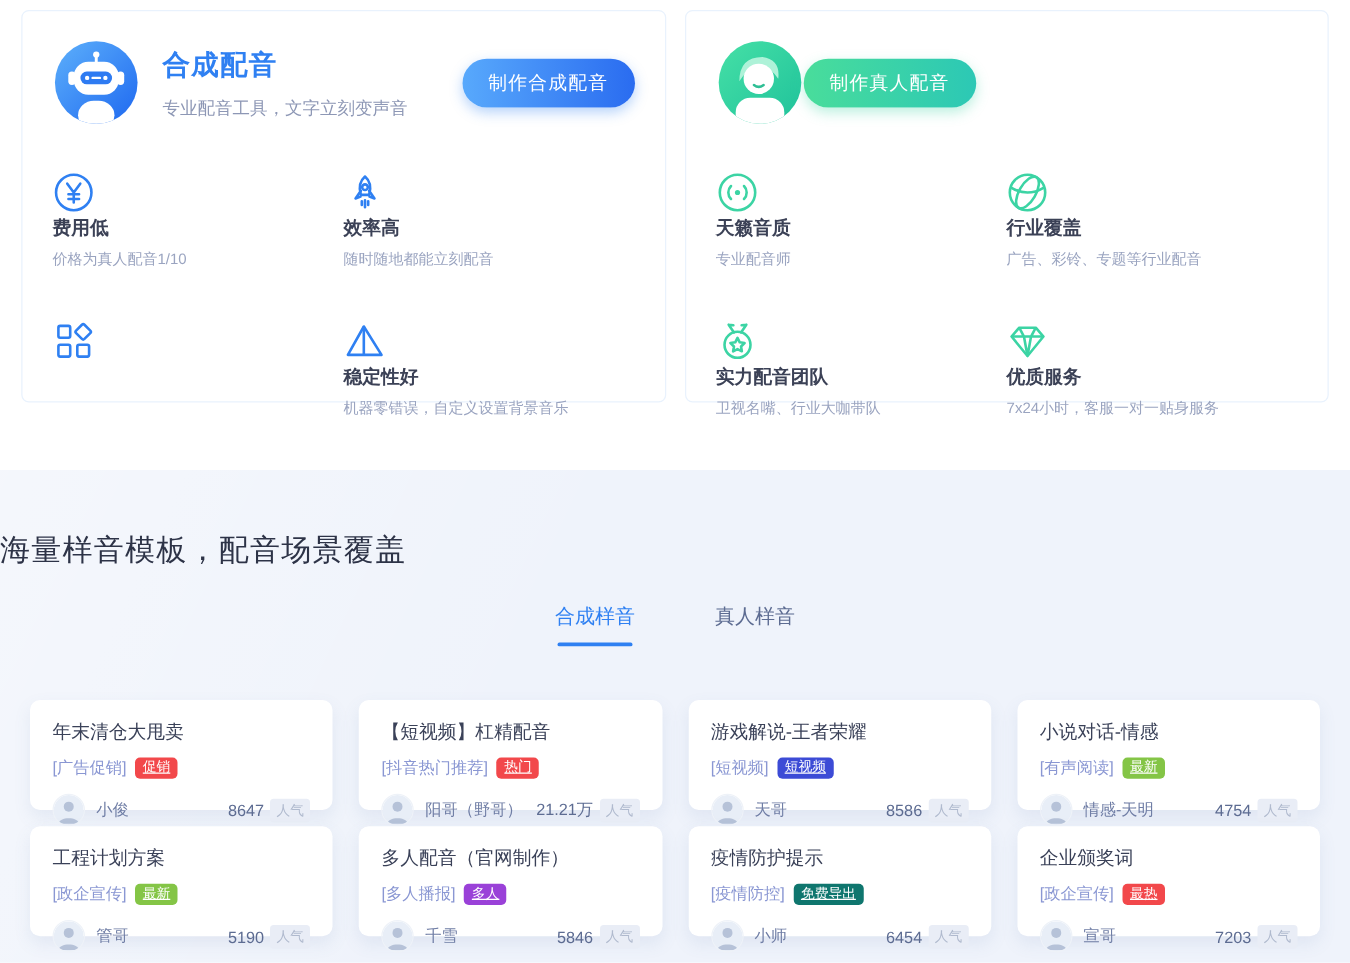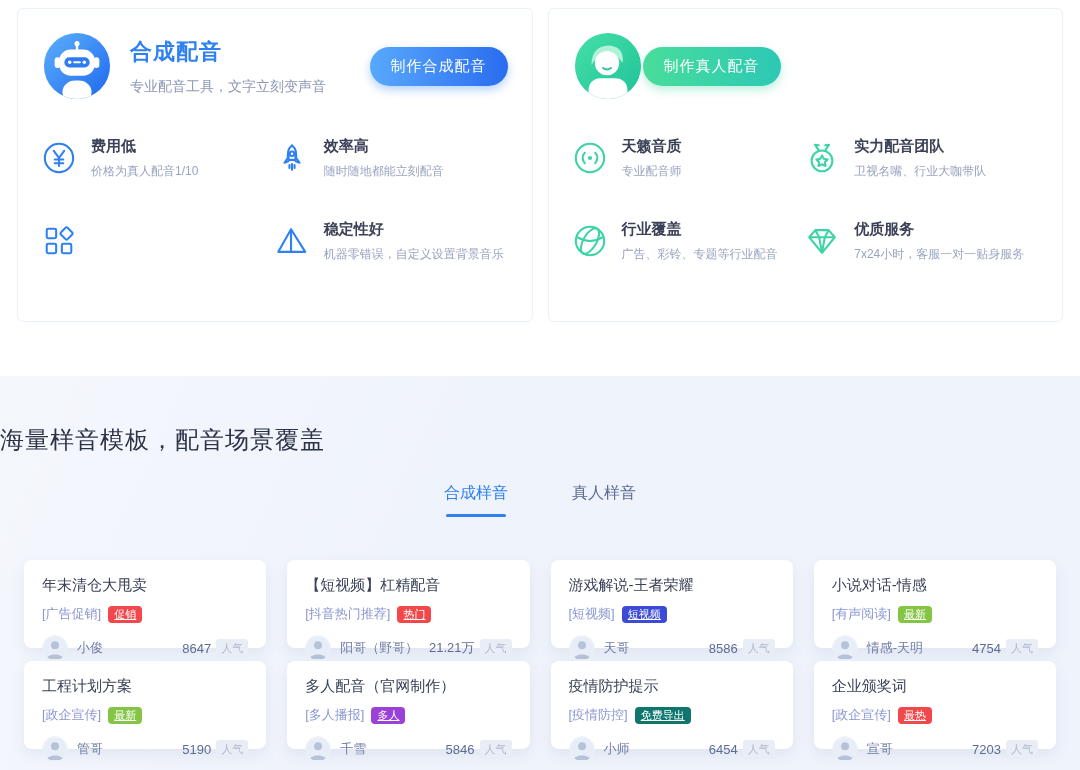--- a/index.html
+++ b/index.html
@@ -13,21 +13,21 @@
   .hero-avatar svg { display:block; width:70px; height:70px; }
   .hc-text { margin-left:18px; flex:1; }
   .hc-title { font-size:22px; font-weight:700; letter-spacing:1px; }
   .hero-card.blue .hc-title { color:#2f80f2; }
   .hero-card.green .hc-title { color:#3bcfa0; }
   .hc-sub { font-size:14px; color:#8d97b5; margin-top:11px; }
   .hc-btn { border:none; color:#fff; font-size:15px; padding:10px 21px; border-radius:20px; cursor:pointer; flex:none; font-family:inherit; letter-spacing:1px; }
   .hc-btn.blue { background:linear-gradient(90deg,#58a9fc,#2a6cf0); box-shadow:0 4px 10px rgba(47,128,242,.35); }
   .hc-btn.green { background:linear-gradient(90deg,#49dd9b,#2cc8b5); box-shadow:0 4px 10px rgba(59,211,162,.35); }
   .feat-grid { display:grid; grid-template-columns:1fr 1fr; margin-top:36px; row-gap:40px; }
-  .feat { display:flex; align-items:center; }
+  .feat { display:flex; align-items:flex-start;flex-direction:column; }
   .feat-icon { width:36px; height:36px; margin-right:13px; flex:none; }
   .feat-icon svg { display:block; width:34px; height:34px; }
   .hero-card.blue .feat-icon { color:#2f80f2; }
   .hero-card.green .feat-icon { color:#3cd4a4; }
   .feat-title { font-size:15px; color:#3b4156; font-weight:700; }
   .feat-desc { font-size:12px; color:#9aa4c0; margin-top:7px; }
 
   
   .samples { background:#eff3fb; margin-top:54px; height:448px; padding-top:48px;
              background-image:linear-gradient(115deg, rgba(255,255,255,.35) 0%, rgba(255,255,255,0) 40%); }
@@ -173,42 +173,42 @@
             <path d="M12.5 12.5 a7.8 7.8 0 0 0 0 11 M23.5 12.5 a7.8 7.8 0 0 1 0 11"></path>
           </svg>
         </span>
         <div>
           <div class="feat-title">天籁音质</div>
           <div class="feat-desc">专业配音师</div>
         </div>
       </div>
       <div class="feat">
         <span class="feat-icon">
+          <svg viewBox="0 0 36 36" fill="none" stroke="currentColor" stroke-width="2.2" stroke-linecap="round">
+            <circle cx="18" cy="18" r="15"></circle>
+            <ellipse cx="18" cy="18" rx="7" ry="15" transform="rotate(30 18 18)"></ellipse>
+            <path d="M4.5 14 q13.5 8 27 0"></path>
+          </svg>
+        </span>
+        <div>
+          <div class="feat-title">行业覆盖</div>
+          <div class="feat-desc">广告、彩铃、专题等行业配音</div>
+        </div>
+      </div>
+      <div class="feat">
+        <span class="feat-icon">
           <svg viewBox="0 0 36 36" fill="none" stroke="currentColor" stroke-width="2.2" stroke-linecap="round" stroke-linejoin="round">
             <path d="M10.5 4 L15 10.5 M10.5 4 L14.5 4.5 M25.5 4 L21 10.5 M25.5 4 L21.5 4.5"></path>
             <circle cx="18" cy="21" r="11"></circle>
             <path d="M18 15.2 l1.9 3.7 4.1 .6 -3 2.9 .7 4.1 -3.7-1.9 -3.7 1.9 .7-4.1 -3-2.9 4.1-.6 Z"></path>
           </svg>
         </span>
         <div>
           <div class="feat-title">实力配音团队</div>
           <div class="feat-desc">卫视名嘴、行业大咖带队</div>
-        </div>
-      </div>
-      <div class="feat">
-        <span class="feat-icon">
-          <svg viewBox="0 0 36 36" fill="none" stroke="currentColor" stroke-width="2.2" stroke-linecap="round">
-            <circle cx="18" cy="18" r="15"></circle>
-            <ellipse cx="18" cy="18" rx="7" ry="15" transform="rotate(30 18 18)"></ellipse>
-            <path d="M4.5 14 q13.5 8 27 0"></path>
-          </svg>
-        </span>
-        <div>
-          <div class="feat-title">行业覆盖</div>
-          <div class="feat-desc">广告、彩铃、专题等行业配音</div>
         </div>
       </div>
       <div class="feat">
         <span class="feat-icon">
           <svg viewBox="0 0 36 36" fill="none" stroke="currentColor" stroke-width="2.2" stroke-linejoin="round">
             <path d="M11 6.5 H25 L31.5 14 L18 30.5 L4.5 14 Z"></path>
             <path d="M4.5 14 H31.5 M11 6.5 L15 14 L18 30.5 M25 6.5 L21 14 L18 30.5"></path>
           </svg>
         </span>
         <div>

